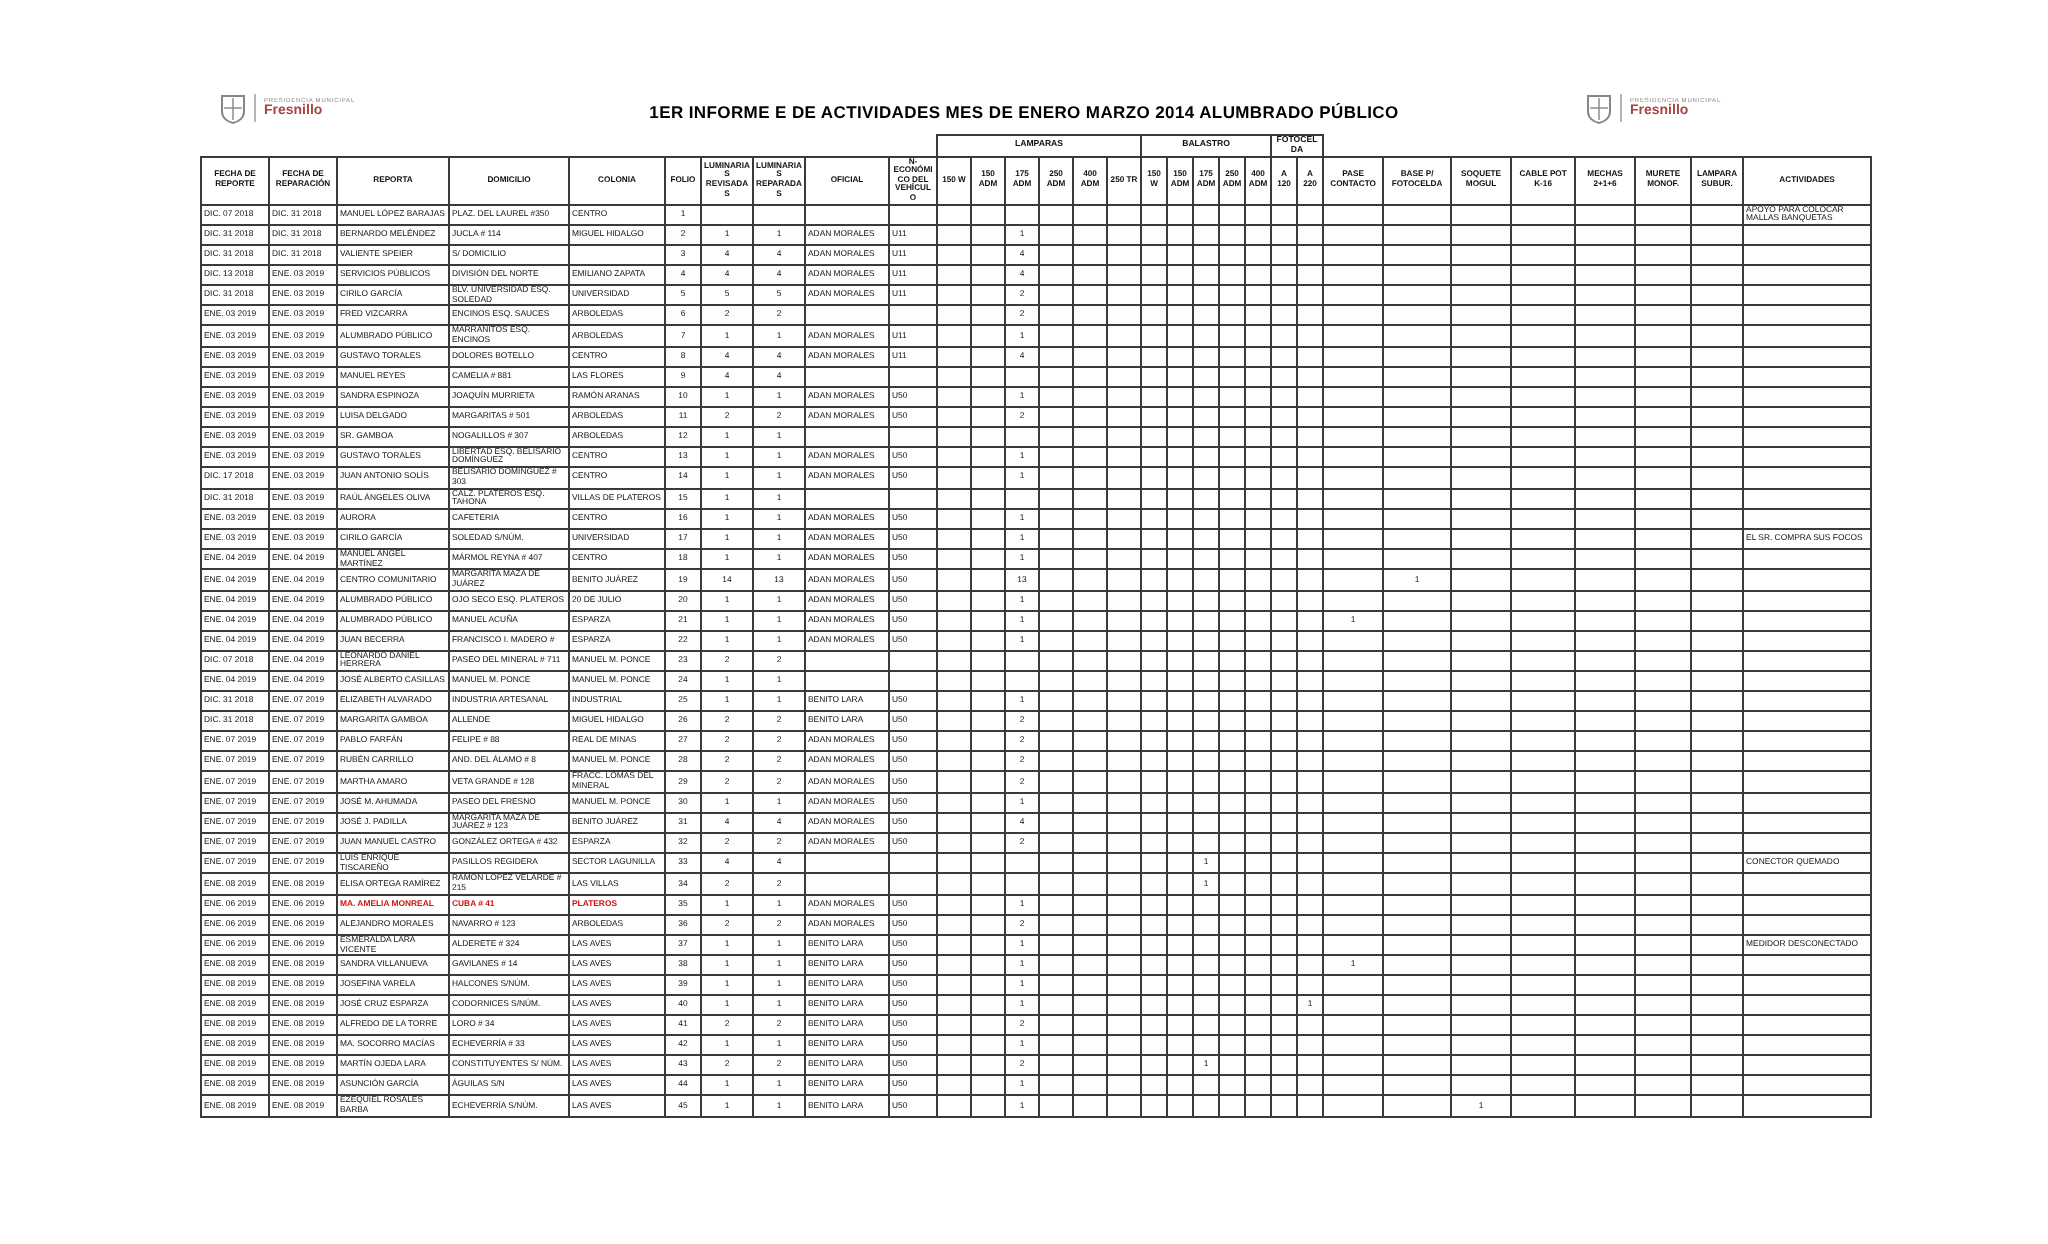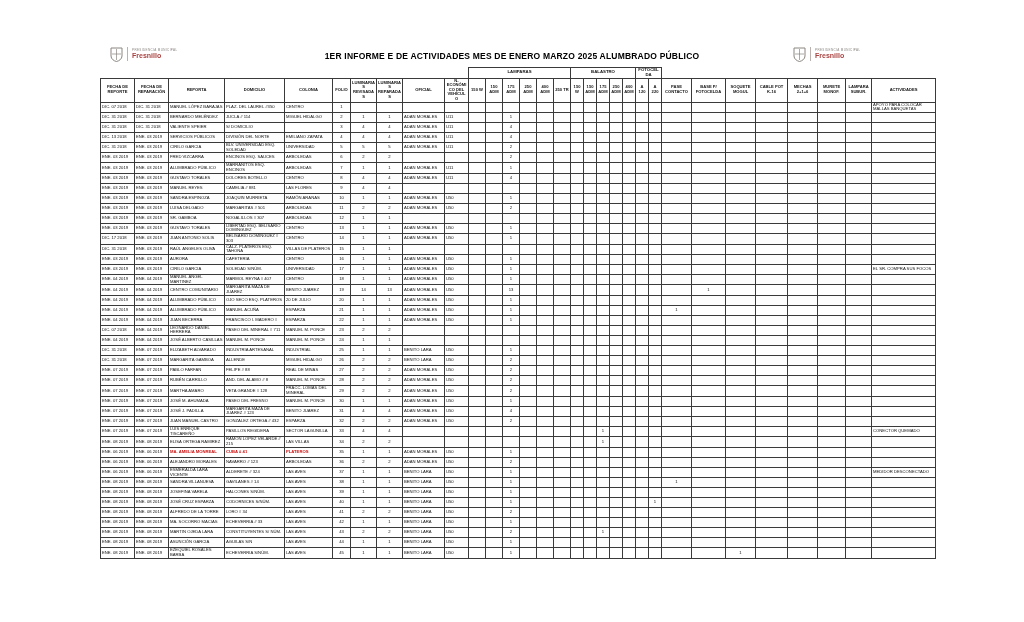--- a/index.html
+++ b/index.html
@@ -46,21 +46,21 @@
     <line x1="6.5" y1="2" x2="6.5" y2="13" stroke="#8a8580" stroke-width="0.7"></line>
     <line x1="2" y1="7" x2="11" y2="7" stroke="#8a8580" stroke-width="0.7"></line>
   </svg>
   <div class="brand-div"></div>
   <div class="wordmark">
     <span class="top">PRESIDENCIA MUNICIPAL</span>
     <span class="main">Fresnillo</span>
   </div>
 </div>
 
-<div class="page-title">1ER INFORME E DE ACTIVIDADES  MES  DE  ENERO MARZO  2025 ALUMBRADO PÚBLICO</div>
+<div class="page-title">1ER INFORME E DE ACTIVIDADES  MES  DE  ENERO MARZO  2014 ALUMBRADO PÚBLICO</div>
 
 <div class="brand brand-right">
   <svg class="crest" viewBox="0 0 13 15">
     <path d="M1 1 h11 v8 c0 3 -3 5 -5.5 5.5 C4 14 1 12 1 9 Z" fill="none" stroke="#8a8580" stroke-width="1"></path>
     <line x1="6.5" y1="2" x2="6.5" y2="13" stroke="#8a8580" stroke-width="0.7"></line>
     <line x1="2" y1="7" x2="11" y2="7" stroke="#8a8580" stroke-width="0.7"></line>
   </svg>
   <div class="brand-div"></div>
   <div class="wordmark">
     <span class="top">PRESIDENCIA MUNICIPAL</span>

